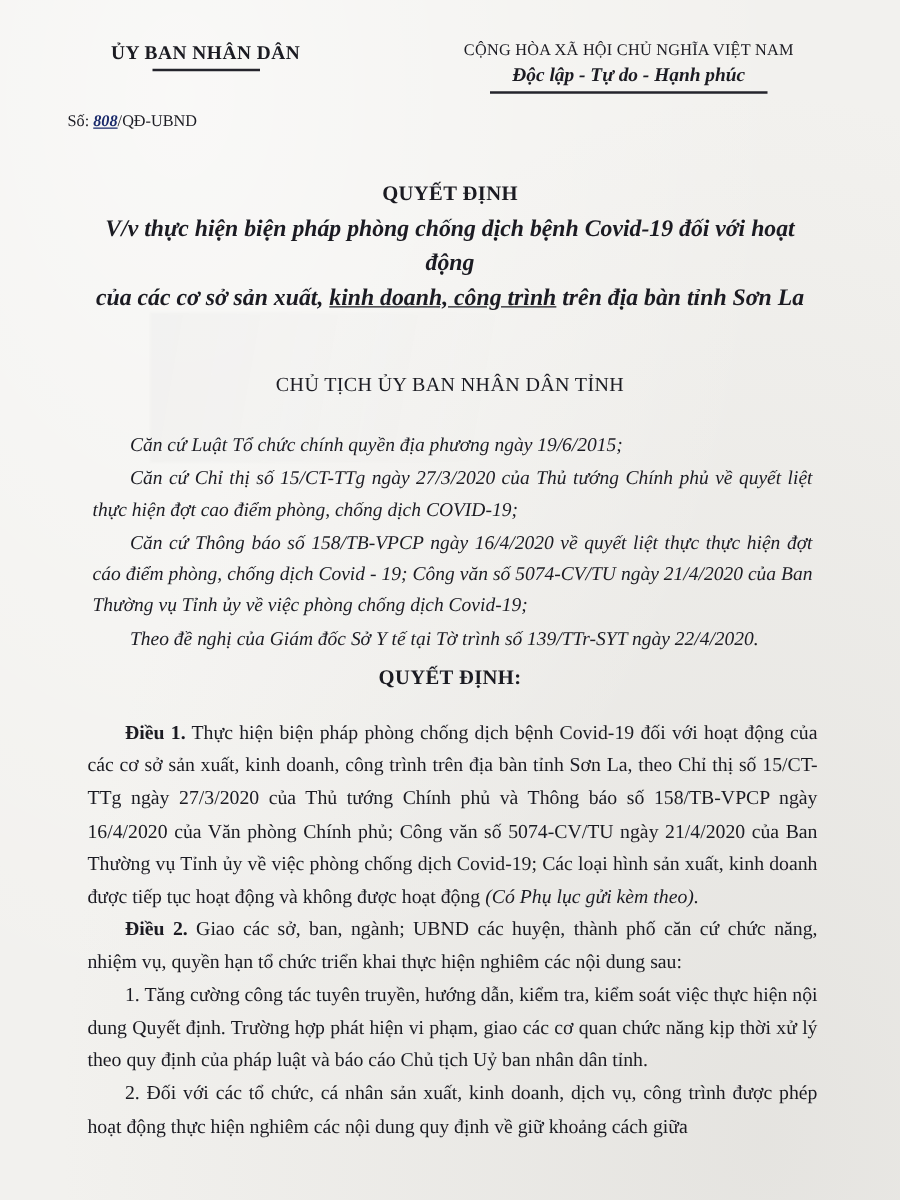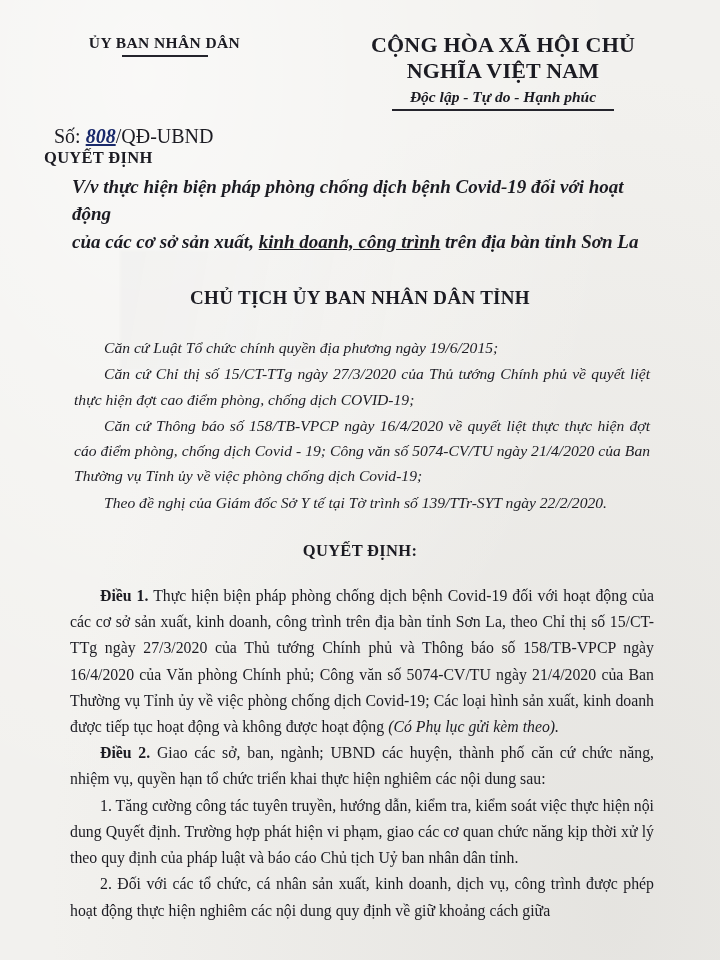--- a/index.html
+++ b/index.html
@@ -53,22 +53,22 @@
     letter-spacing: 0.4px;
     margin-top: 2px;
   }
   .org-underline {
     width: 86px;
     height: 1.6px;
     background: #24242c;
     margin: 3px auto 0 auto;
   }
   .nation-line {
-    font-weight: bold;
-    font-size: 22px;
+    font-weight: normal;
+    font-size: 13px;
     letter-spacing: 0.2px;
   }
   .motto {
     font-weight: bold;
     font-style: italic;
     font-size: 15.5px;
     margin-top: 4px;
     text-align: center;
   }
   .motto-underline {
@@ -77,21 +77,21 @@
     background: #24242c;
     margin: 3px auto 0 auto;
   }
   .subline {
     display: flex;
     justify-content: space-between;
     align-items: baseline;
     padding: 14px 6px 0 10px;
   }
   .doc-number {
-    font-size: 20px;
+    font-size: 13px;
   }
   .doc-number .num {
     font-style: italic;
     font-weight: bold;
     color: #1a2a6b;
     text-decoration: underline;
   }
   .date-line {
     font-style: italic;
     font-size: 15.5px;
@@ -100,63 +100,64 @@
   }
   .date-line .handwritten {
     font-style: italic;
     font-weight: bold;
     color: #1a2a6b;
     text-decoration: underline;
     padding: 0 1px;
   }
   
   .title-block {
-    text-align: left;
+    text-align: center;
+    margin-top: 40px;
   }
   .doc-title {
     font-weight: bold;
     font-size: 16.5px;
     letter-spacing: 0.3px;
   }
   .doc-subtitle {
     font-weight: bold;
     font-style: italic;
     font-size: 19px;
     margin-top: 5px;
     line-height: 1.45;
     padding: 0 28px;
   }
   .doc-subtitle .u {
     text-decoration: underline;
   }
   .authority {
     text-align: center;
-    font-weight: bold;
-    font-size: 19px;
-    margin-top: 32px;
+    font-weight: normal;
+    font-size: 16px;
+    margin-top: 48px;
     letter-spacing: 0.3px;
   }
   
   .preamble {
     margin-top: 26px;
     font-style: italic;
     font-size: 15.6px;
     line-height: 1.62;
     text-align: justify;
     padding: 0 26px 0 30px;
   }
   .preamble p {
     margin: 0 0 1px 0;
     text-indent: 30px;
   }
   .decide-word {
     text-align: center;
     font-weight: bold;
     font-size: 16.5px;
-    margin-top: 26px;
+    margin-top: 8px;
     letter-spacing: 0.3px;
   }
   
   .body-text {
     margin-top: 22px;
     font-size: 15.8px;
     line-height: 1.66;
     text-align: justify;
     padding: 0 22px 0 26px;
   }
@@ -214,21 +215,21 @@
       <span>của các cơ sở sản xuất, </span><span class="u">kinh doanh, công trình</span><span> trên địa bàn tỉnh Sơn La</span>
     </div>
   </div>
 
   <div class="authority">CHỦ TỊCH ỦY BAN NHÂN DÂN TỈNH</div>
 
   <div class="preamble">
     <p>Căn cứ Luật Tổ chức chính quyền địa phương ngày 19/6/2015;</p>
     <p>Căn cứ Chỉ thị số 15/CT-TTg ngày 27/3/2020 của Thủ tướng Chính phủ về quyết liệt thực hiện đợt cao điểm phòng, chống dịch COVID-19;</p>
     <p>Căn cứ  Thông báo số 158/TB-VPCP ngày 16/4/2020 về quyết liệt thực thực hiện đợt cáo điểm phòng, chống dịch Covid - 19; Công văn số 5074-CV/TU ngày 21/4/2020 của Ban Thường vụ Tỉnh ủy về việc phòng chống dịch Covid-19;</p>
-    <p>Theo đề nghị của Giám đốc Sở Y tế tại Tờ trình số 139/TTr-SYT ngày 22/2/2020.</p>
+    <p>Theo đề nghị của Giám đốc Sở Y tế tại Tờ trình số 139/TTr-SYT ngày 22/4/2020.</p>
   </div>
 
   <div class="decide-word">QUYẾT ĐỊNH:</div>
 
   <div class="body-text">
     <p><b>Điều 1.</b><span> Thực hiện biện pháp phòng chống dịch bệnh Covid-19 đối với hoạt động của các cơ sở sản xuất, kinh doanh, công trình trên địa bàn tỉnh Sơn La, theo Chỉ thị số 15/CT-TTg ngày 27/3/2020 của Thủ tướng Chính phủ và Thông báo số 158/TB-VPCP ngày 16/4/2020 của Văn phòng Chính phủ; Công văn số 5074-CV/TU ngày 21/4/2020 của Ban Thường vụ Tỉnh ủy về việc phòng chống dịch Covid-19; Các loại hình sản xuất, kinh doanh được tiếp tục hoạt động và không được hoạt động </span><i>(Có Phụ lục gửi kèm theo).</i></p>
     <p><b>Điều 2.</b><span> Giao các sở, ban, ngành; UBND các huyện, thành phố căn cứ chức năng, nhiệm vụ, quyền hạn tổ chức triển khai thực hiện nghiêm các nội dung sau:</span></p>
     <p>1. Tăng cường công tác tuyên truyền, hướng dẫn, kiểm tra, kiểm soát việc thực hiện nội dung Quyết định. Trường hợp phát hiện vi phạm, giao các cơ quan chức năng kịp thời xử lý theo quy định của pháp luật và báo cáo Chủ tịch Uỷ ban nhân dân tỉnh.</p>
     <p>2. Đối với các tổ chức, cá nhân sản xuất, kinh doanh, dịch vụ, công trình được phép hoạt động thực hiện nghiêm các nội dung quy định về giữ khoảng cách giữa</p>
   </div>

